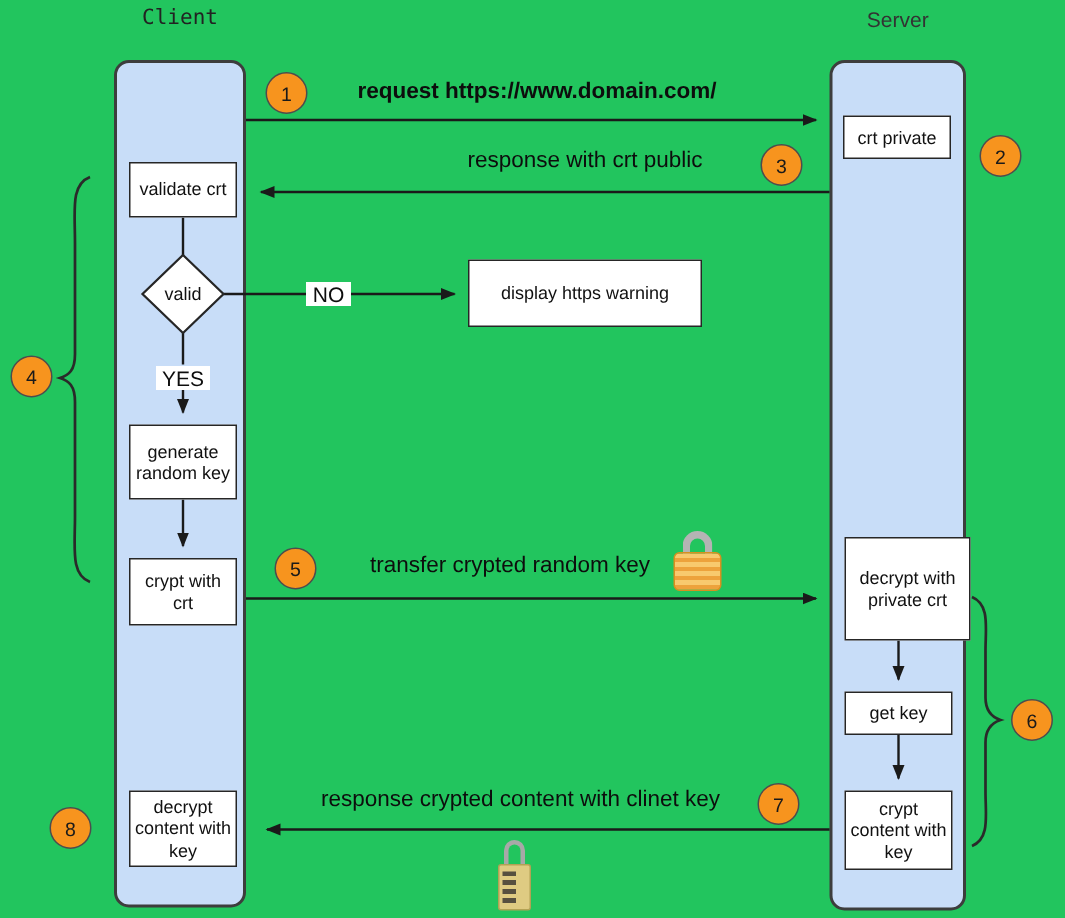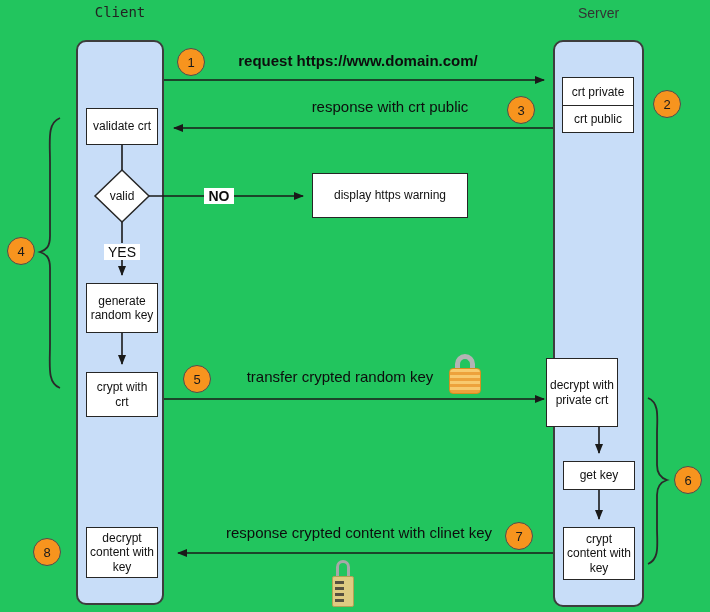--- a/index.html
+++ b/index.html
@@ -108,32 +108,31 @@
   <div class="pbox" style="left:86px;top:108px;width:72px;height:37px;">validate crt</div>
   <div class="diamond-label" style="left:95px;top:189px;width:54px;">valid</div>
   <div class="pbox" style="left:86px;top:283px;width:72px;height:50px;">generate random key</div>
   <div class="pbox" style="left:86px;top:372px;width:72px;height:45px;">crypt with crt</div>
   <div class="pbox" style="left:86px;top:527px;width:72px;height:51px;">decrypt content with key</div>
 
   <div class="pbox" style="left:312px;top:173px;width:156px;height:45px;">display https warning</div>
 
   <div class="cert-stack" style="left:562px;top:77px;width:72px;">
     <div class="cert-cell">crt private</div>
-    <div class="cert-cell">crt public</div>
   </div>
-  <div class="pbox" style="left:546px;top:358px;width:72px;height:69px;">decrypt with private crt</div>
+  <div class="pbox" style="left:563px;top:358px;width:84px;height:69px;">decrypt with private crt</div>
   <div class="pbox" style="left:563px;top:527px;width:72px;height:53px;">crypt content with key</div>
   <div class="pbox" style="left:563px;top:461px;width:72px;height:29px;">get key</div>
 
   <div class="msg" style="left:238px;top:52px;width:240px;font-weight:bold;">request https://www.domain.com/</div>
   <div class="msg" style="left:300px;top:98px;width:180px;">response with crt public</div>
   <div class="msg" style="left:240px;top:368px;width:200px;">transfer crypted random key</div>
-  <div class="msg" style="left:216px;top:524px;width:286px;">response crypted content with clinet key</div>
+  <div class="msg" style="left:204px;top:524px;width:286px;">response crypted content with clinet key</div>
 
-  <div class="branch-label" style="left:204px;top:188px;width:30px;font-weight:bold;">NO</div>
+  <div class="branch-label" style="left:204px;top:188px;width:30px;">NO</div>
   <div class="branch-label" style="left:104px;top:244px;width:36px;">YES</div>
 
   <div class="badge" style="left:177px;top:48px;">1</div>
   <div class="badge" style="left:653px;top:90px;">2</div>
   <div class="badge" style="left:507px;top:96px;">3</div>
   <div class="badge" style="left:7px;top:237px;">4</div>
   <div class="badge" style="left:183px;top:365px;">5</div>
   <div class="badge" style="left:674px;top:466px;">6</div>
   <div class="badge" style="left:505px;top:522px;">7</div>
   <div class="badge" style="left:33px;top:538px;">8</div>

